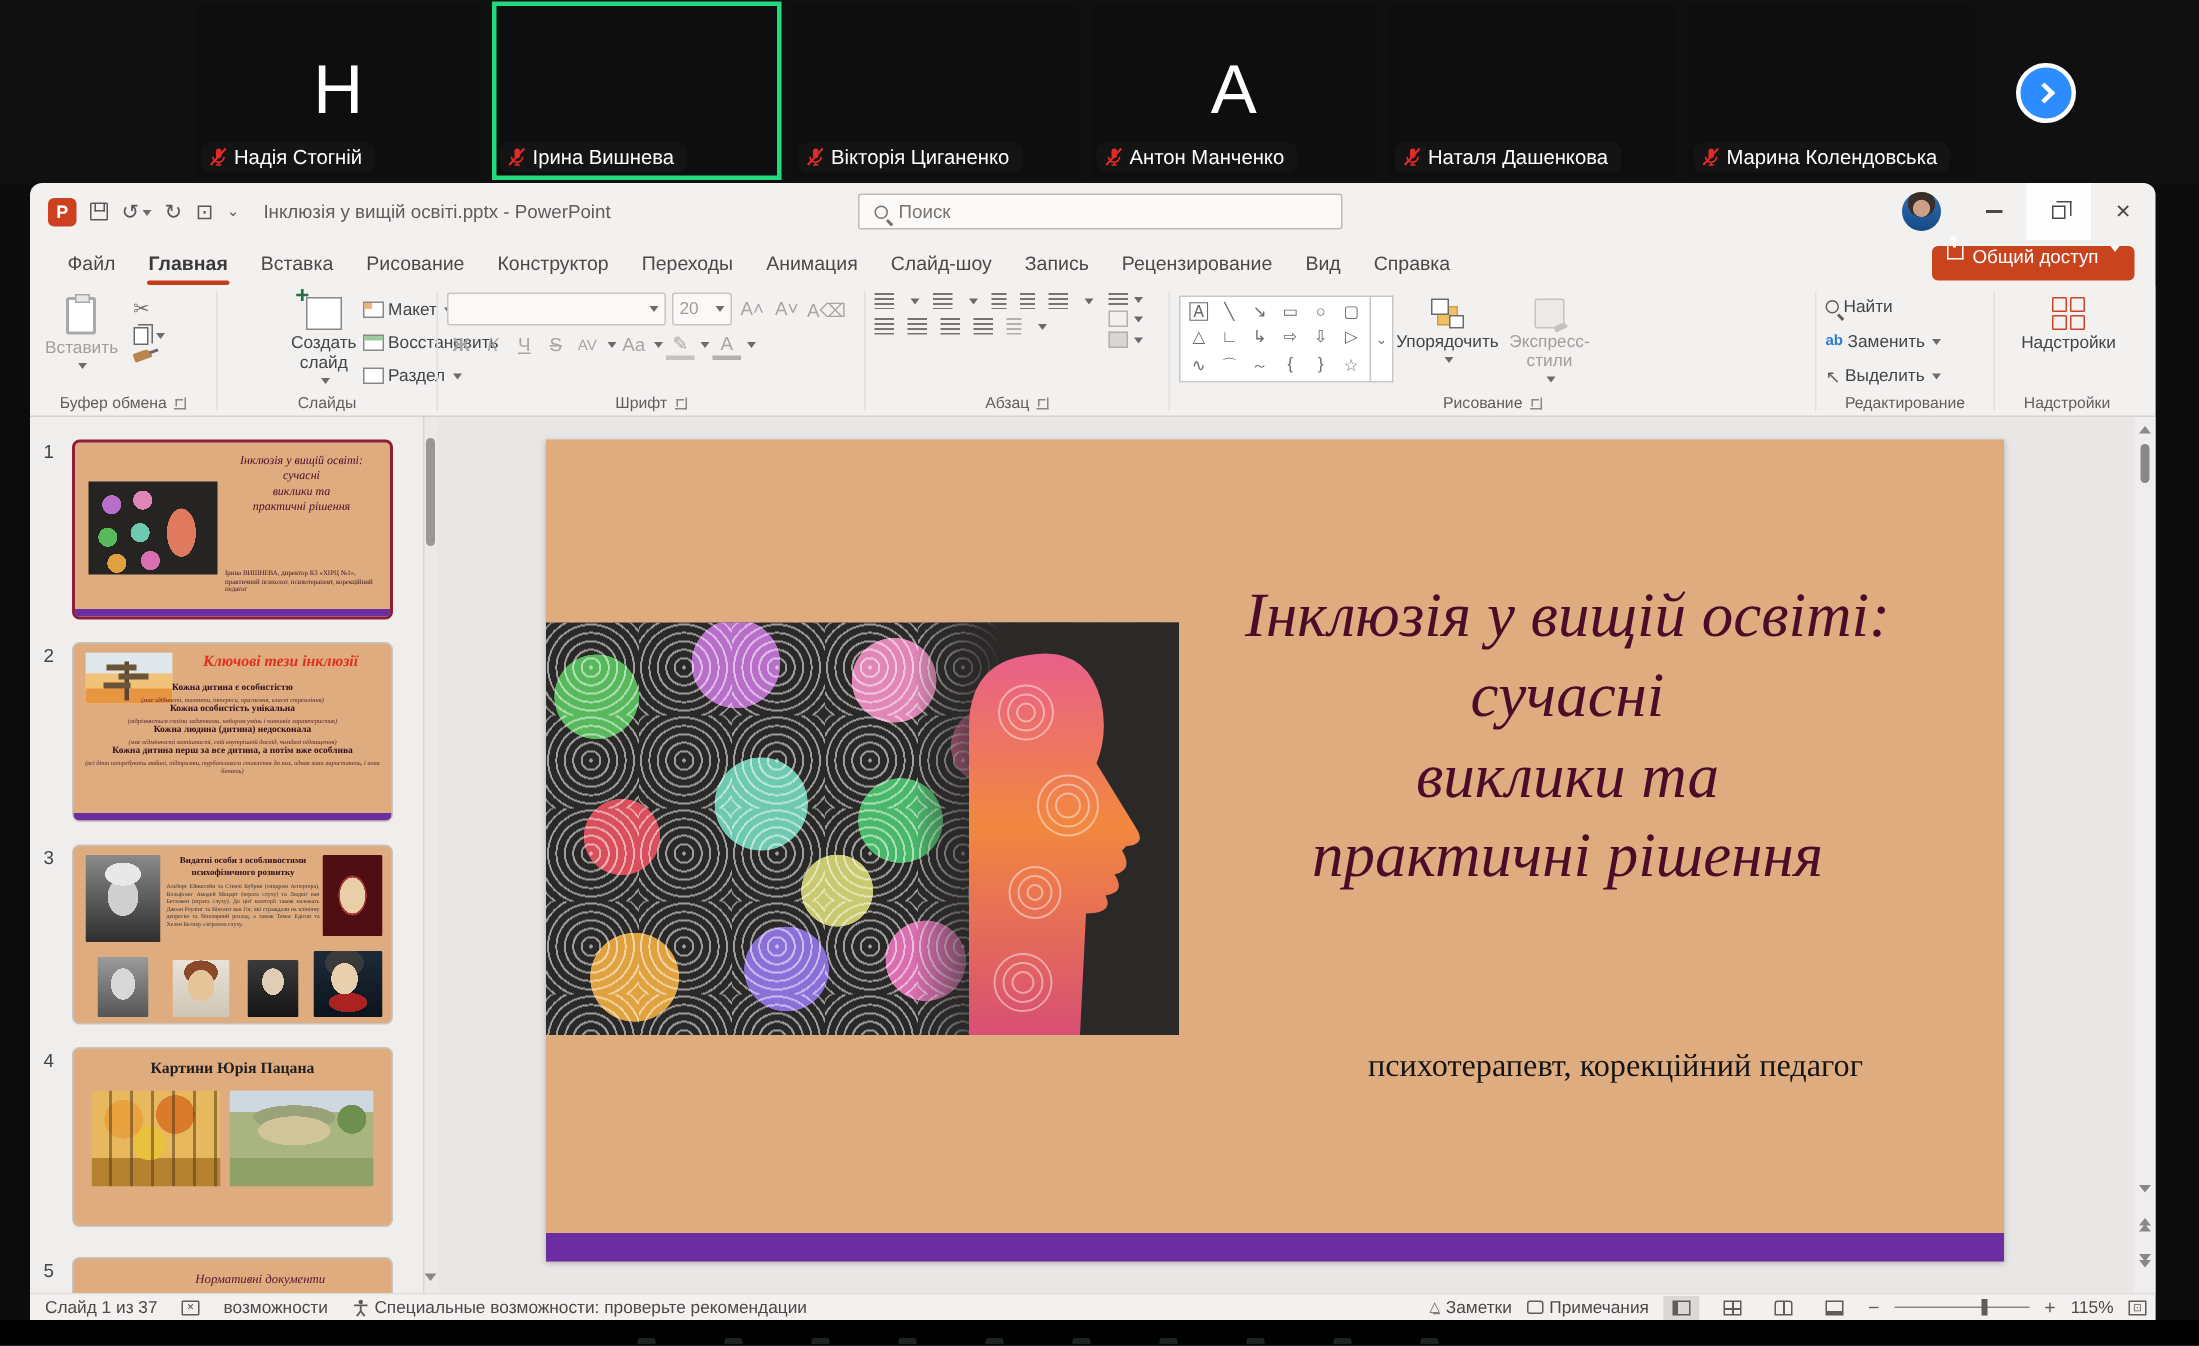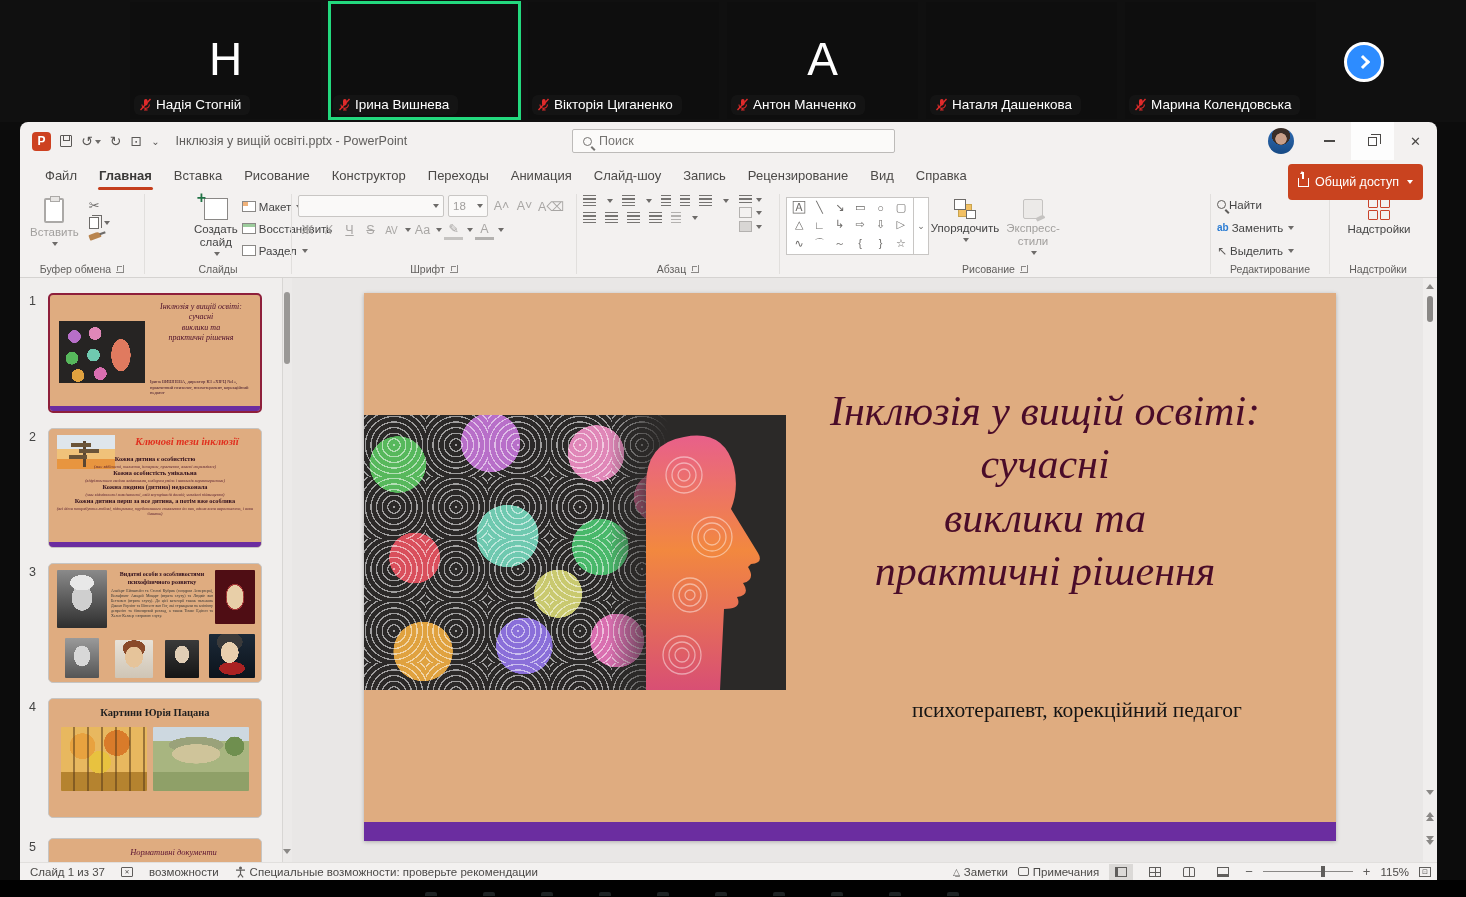--- a/index.html
+++ b/index.html
@@ -41,21 +41,21 @@
   .wbtn.restore{background:#fdfdfd;}
   .mini-line{width:11px;height:1.3px;background:#4b4947;}
   .rest{width:9px;height:9px;border:1.2px solid #4b4947;position:relative;background:#fdfdfd;}
   .rest:before{content:"";position:absolute;left:2px;top:-4px;width:9px;height:9px;border:1.2px solid #4b4947;border-left:none;border-bottom:none;}
 
   
   .tabrow{position:relative;height:31px;display:flex;align-items:center;padding-left:14px;gap:0;}
   .tab{font-size:13px;color:#4b4947;padding:0 11px;height:31px;display:flex;align-items:center;position:relative;white-space:nowrap;}
   .tab.active{font-weight:700;color:#3b3a39;}
   .tab.active:after{content:"";position:absolute;left:10px;right:10px;bottom:1px;height:3px;border-radius:2px;background:#c43e1c;}
-  .sharebtn{position:absolute;right:14px;top:4px;height:36px;background:#c9431f;color:#fff;border-radius:4px;display:flex;align-items:center;gap:6px;padding:0 10px;font-size:12.5px;}
+  .sharebtn{position:absolute;right:14px;top:4px;height:23px;background:#c9431f;color:#fff;border-radius:4px;display:flex;align-items:flex-start;gap:6px;padding:0 10px;font-size:12.5px;}
   .shico{width:11px;height:9px;border:1.3px solid #fff;border-top:none;position:relative;}
   .shico:before{content:"";position:absolute;left:3.2px;top:-6px;width:1.6px;height:7px;background:#fff;}
   .shico:after{content:"";position:absolute;left:1.4px;top:-7px;width:0;height:0;border-left:2.8px solid transparent;border-right:2.8px solid transparent;border-bottom:3.5px solid #fff;}
 
   
   .ribbon{height:87px;display:flex;border-bottom:1px solid #d5d3d1;background:#f3f1f0;}
   .rg{display:flex;flex-direction:column;flex:none;}
   .rgc{flex:1;display:flex;padding:5px 4px 0 6px;}
   .rgl{height:17px;font-size:10.5px;color:#605e5c;display:flex;align-items:center;justify-content:center;gap:5px;}
   .rgdiv{width:1px;background:#e1dfdd;margin:3px 0;flex:none;}
@@ -426,21 +426,21 @@
       <div class="rgdiv"></div>
 
       <div class="rg" style="width:284px">
         <div class="rgc" style="flex-direction:column;padding-top:4px;gap:3px;">
           <div style="display:flex;gap:4px;align-items:center;">
             <div class="combo" style="width:146px">
                 <span></span>
                 <span class="caret"></span>
               </div>
             <div class="combo" style="width:40px">
-                <span>18</span>
+                <span>20</span>
                 <span class="caret"></span>
               </div>
             <span class="fbtn">A˄</span>
             <span class="fbtn">A˅</span>
             <span class="fbtn">A⌫</span>
           </div>
           <div style="display:flex;gap:2px;align-items:center;">
             <span class="fbtn">
                 <b>Ж</b>
               </span>

